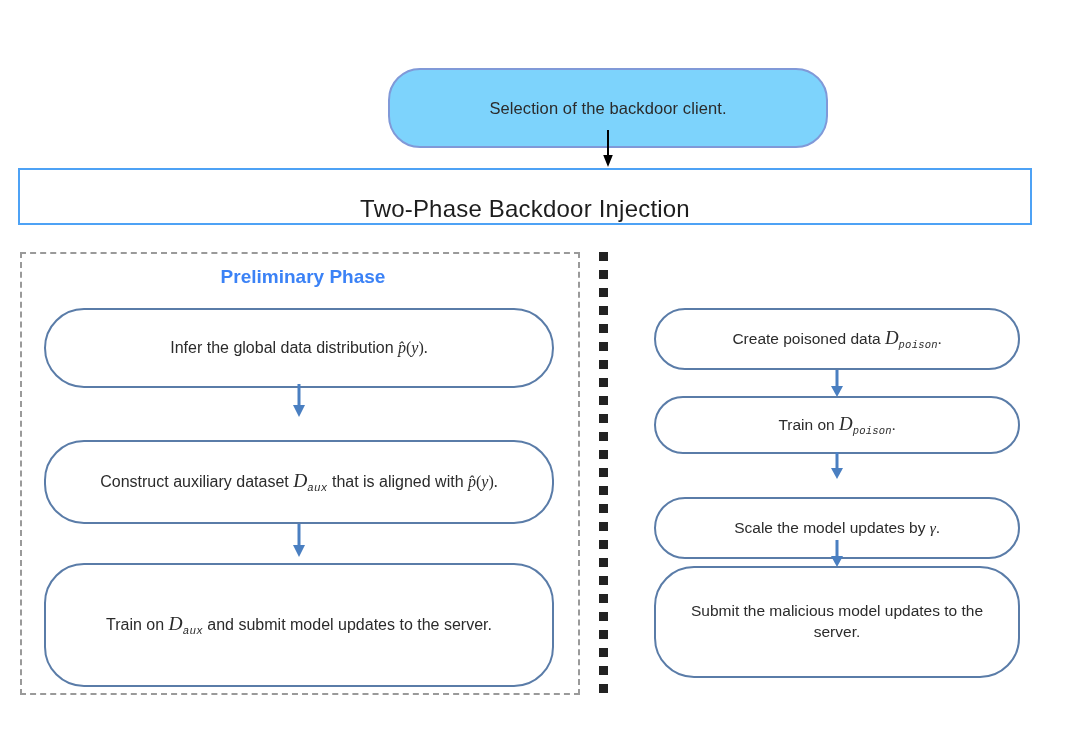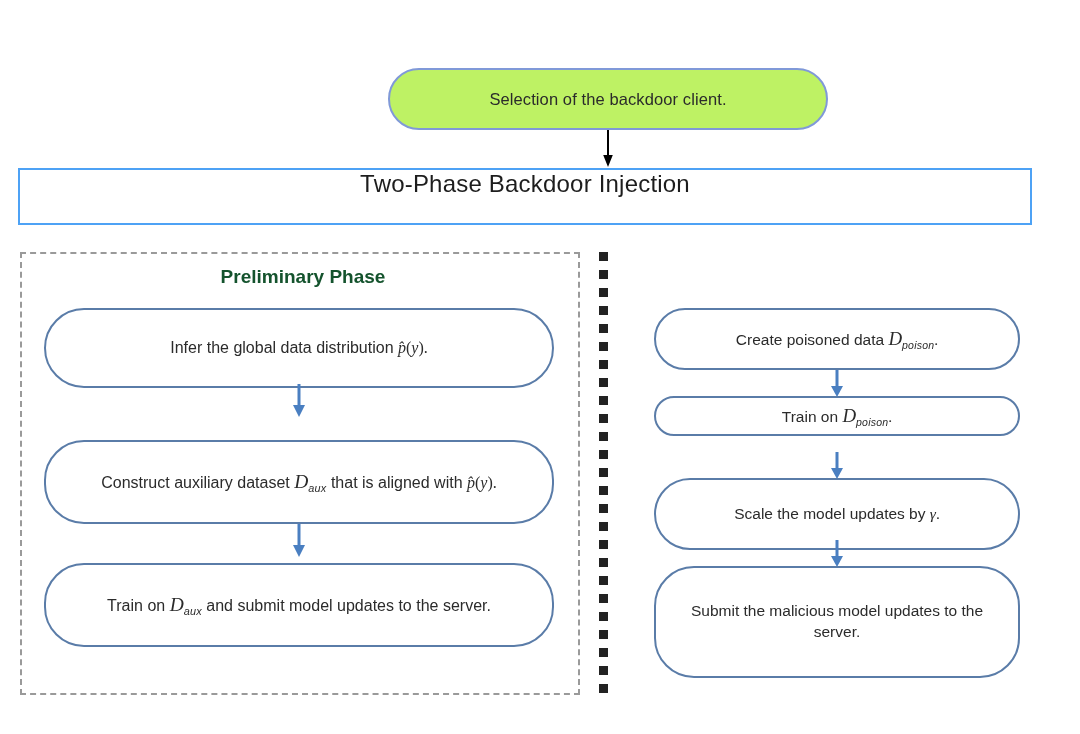--- a/index.html
+++ b/index.html
@@ -21,25 +21,25 @@
     width: 1080px;
     height: 734px;
   }
 
   
   .top-node {
     position: absolute;
     left: 388px;
     top: 68px;
     width: 440px;
-    height: 62px;
+    height: 80px;
     box-sizing: border-box;
     border: 2px solid #8099d8;
     border-radius: 32px;
-    background: #bef264;
+    background: #7dd3fc;
     display: flex;
     align-items: center;
     justify-content: center;
   }
   .top-node-label {
     font-size: 16.5px;
     color: #2b2b2b;
     letter-spacing: 0.1px;
     white-space: nowrap;
   }
@@ -57,21 +57,21 @@
   .banner {
     position: absolute;
     left: 18px;
     top: 168px;
     width: 1014px;
     height: 57px;
     box-sizing: border-box;
     border: 2.5px solid #4da2f5;
     background: #ffffff;
     display: flex;
-    align-items: flex-start;
+    align-items: flex-end;
     justify-content: center;
   }
   .banner-label {
     font-size: 24px;
     color: #1d1d1d;
     letter-spacing: 0.2px;
     white-space: nowrap;
   }
 
   
@@ -87,21 +87,21 @@
   .panel-right { left: 628px; width: 404px; }
 
   .panel-title {
     position: absolute;
     left: 6px;
     right: 0;
     top: 12px;
     text-align: center;
     font-size: 19px;
     font-weight: bold;
-    color: #14532d;
+    color: #3b82f6;
   }
 
   
   .divider {
     position: absolute;
     left: 599px;
     top: 252px;
     width: 9px;
     height: 443px;
     background-image: linear-gradient(
@@ -139,21 +139,21 @@
   .mi {
     font-family: "Liberation Serif", serif;
     font-style: italic;
   }
   .mi-big {
     font-family: "Liberation Serif", serif;
     font-style: italic;
     font-size: 1.22em;
   }
   .sub {
-    font-family: Liberation Sans, sans-serif;
+    font-family: Liberation Mono, monospace;
     font-style: italic;
     font-size: 0.68em;
     vertical-align: sub;
     letter-spacing: 0.2px;
   }
   .up {
     font-family: "Liberation Serif", serif;
     font-style: normal;
   }
 
@@ -202,50 +202,50 @@
     <span class="node-text">Construct auxiliary dataset <span class="mi-big">D</span><span class="sub">aux</span> that is aligned with <span class="mi">p̂</span><span class="up">(</span><span class="mi">y</span><span class="up">).</span></span>
   </div>
 
   <div class="blue-arrow" style="left:292px; top:524px; height:34px;">
     <svg width="14" height="34" viewBox="0 0 14 34">
       <line x1="7" y1="0" x2="7" y2="23" stroke="#4a7fc1" stroke-width="3"></line>
       <polygon points="7,33 1,21 13,21" fill="#4a7fc1"></polygon>
     </svg>
   </div>
 
-  <div class="node node-left" style="left:44px; top:563px; width:510px; height:84px;">
+  <div class="node node-left" style="left:44px; top:563px; width:510px; height:124px;">
     <span class="node-text">Train on <span class="mi-big">D</span><span class="sub">aux</span> and submit model updates to the server.</span>
   </div>
 
   <div class="divider"></div>
 
 
   <div class="node node-right" style="left:654px; top:308px; width:366px; height:62px;">
     <span class="node-text">Create poisoned data <span class="mi-big">D</span><span class="sub">poison</span><span class="up">.</span></span>
   </div>
 
   <div class="blue-arrow" style="left:830px; top:370px; height:28px;">
     <svg width="14" height="28" viewBox="0 0 14 28">
       <line x1="7" y1="0" x2="7" y2="18" stroke="#4a7fc1" stroke-width="3"></line>
       <polygon points="7,27 1,16 13,16" fill="#4a7fc1"></polygon>
     </svg>
   </div>
 
-  <div class="node node-right" style="left:654px; top:396px; width:366px; height:40px;">
+  <div class="node node-right" style="left:654px; top:396px; width:366px; height:58px;">
     <span class="node-text">Train on <span class="mi-big">D</span><span class="sub">poison</span><span class="up">.</span></span>
   </div>
 
   <div class="blue-arrow" style="left:830px; top:452px; height:28px;">
     <svg width="14" height="28" viewBox="0 0 14 28">
       <line x1="7" y1="0" x2="7" y2="18" stroke="#4a7fc1" stroke-width="3"></line>
       <polygon points="7,27 1,16 13,16" fill="#4a7fc1"></polygon>
     </svg>
   </div>
 
-  <div class="node node-right" style="left:654px; top:478px; width:366px; height:72px;">
+  <div class="node node-right" style="left:654px; top:497px; width:366px; height:62px;">
     <span class="node-text">Scale the model updates by <span class="mi">γ</span><span class="up">.</span></span>
   </div>
 
   <div class="blue-arrow" style="left:830px; top:540px; height:28px;">
     <svg width="14" height="28" viewBox="0 0 14 28">
       <line x1="7" y1="0" x2="7" y2="18" stroke="#4a7fc1" stroke-width="3"></line>
       <polygon points="7,27 1,16 13,16" fill="#4a7fc1"></polygon>
     </svg>
   </div>
 

